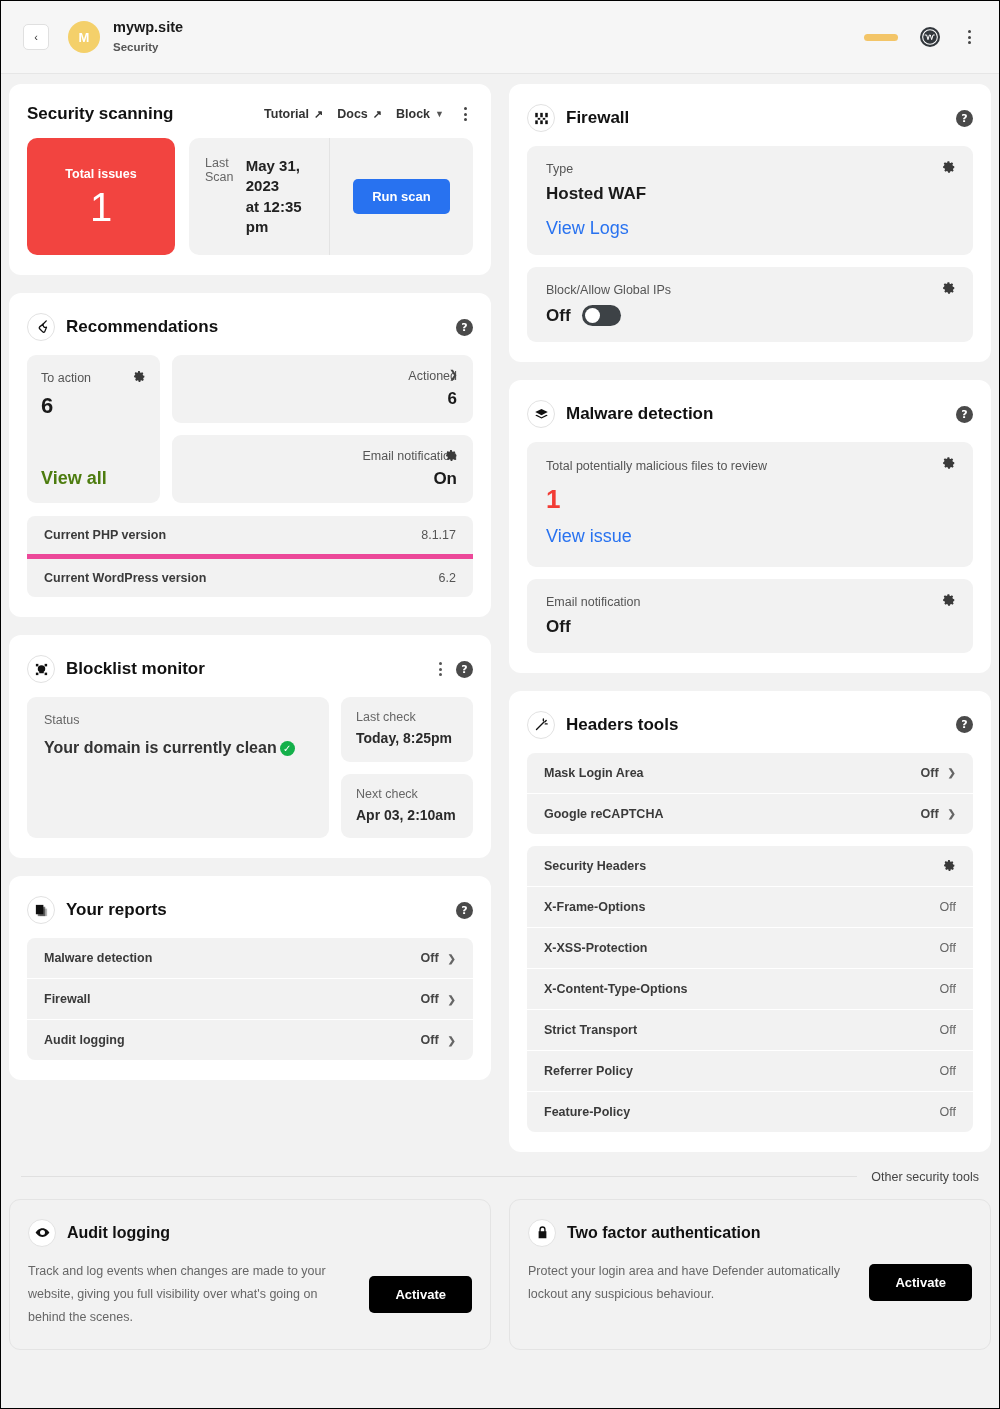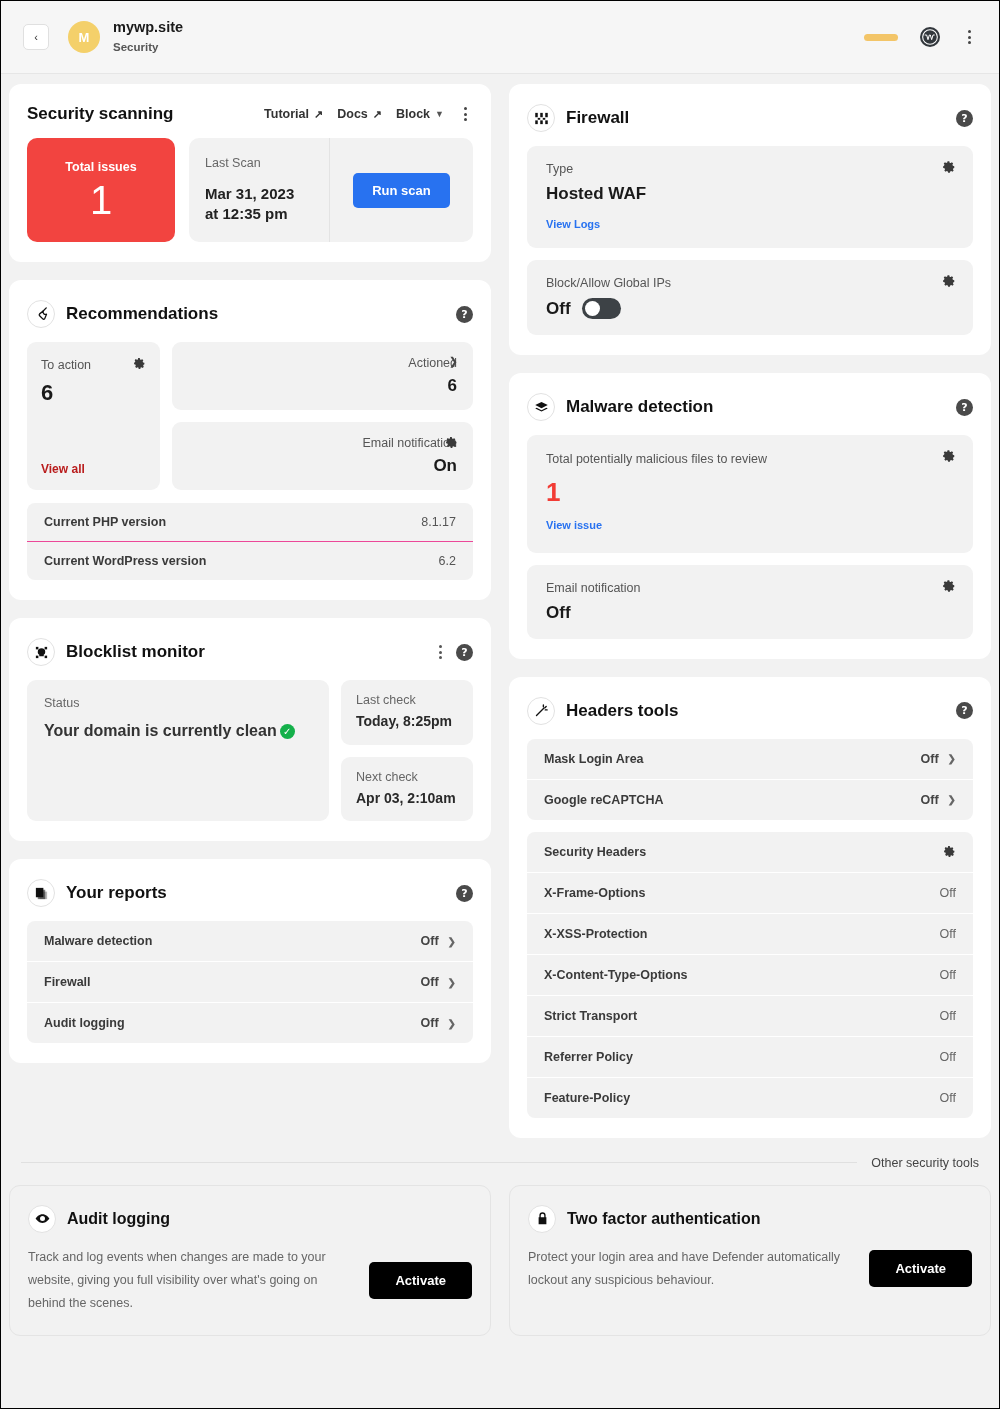--- a/index.html
+++ b/index.html
@@ -84,21 +84,21 @@
     width: 148px; background: #f24440; border-radius: 10px;
     color: #fff; display: flex; flex-direction: column;
     align-items: center; justify-content: center; padding: 22px 0;
   }
   .issues-label { font-size: 12.5px; font-weight: bold; }
   .issues-num { font-size: 40px; font-weight: 400; margin-top: 6px; line-height: 1; }
   .scan-info {
     flex: 1; background: #f2f2f2; border-radius: 10px;
     display: flex; align-items: stretch;
   }
-  .scan-left { flex: 1; padding: 18px 16px; display: flex; flex-direction: column; }
+  .scan-left { flex: 1; padding: 18px 16px; display: flex; flex-direction: row; }
   .scan-label { font-size: 12.5px; color: #666; }
   .scan-date { font-size: 15px; font-weight: bold; color: #222; line-height: 1.35; margin-top: auto; }
   .scan-div { width: 1px; background: #e3e3e3; }
   .scan-right { width: 143px; display: flex; align-items: center; justify-content: center; }
   .btn-blue {
     background: #2872f0; color: #fff; border: none; border-radius: 5px;
     font-size: 13px; font-weight: bold; padding: 10px 19px; cursor: pointer;
     font-family: "Liberation Sans", sans-serif;
   }
 
@@ -107,27 +107,27 @@
   .rec-left {
     width: 133px; background: #f2f2f2; border-radius: 9px;
     padding: 14px 14px 14px 14px; display: flex; flex-direction: column;
   }
   .rec-right { flex: 1; display: flex; flex-direction: column; gap: 12px; }
   .tile { background: #f2f2f2; border-radius: 9px; padding: 14px 16px; position: relative; text-align: right; }
   .tile-label { font-size: 12.5px; color: #555; }
   .tile-value { font-size: 22px; font-weight: bold; color: #1a1a1a; margin-top: 6px; }
   .tile-value.sm { font-size: 17px; }
   .tile-corner { position: absolute; top: 13px; right: 15px; color: #444; }
-  .link-blue { color: #b91c1c; font-size: 12px; font-weight: bold; cursor: pointer; }
+  .link-blue { color: #4d7c0f; font-size: 18px; font-weight: bold; cursor: pointer; }
   .rec-spacer { flex: 1; min-height: 42px; }
   .ver-list { margin-top: 13px; border-radius: 8px; overflow: hidden; }
   .ver-row {
     display: flex; justify-content: space-between; align-items: center;
     background: #f2f2f2; padding: 12px 17px; font-size: 12.5px; font-weight: bold; color: #3a3a3a;
-    border-bottom: 1px solid #ec4899;
+    border-bottom: 5px solid #ec4899;
   }
   .ver-row:last-child { border-bottom: none; align-items: flex-end; }
   .ver-val { font-weight: normal; color: #555; }
 
   
   .bl-grid { display: flex; gap: 12px; }
   .bl-status {
     flex: 1; background: #f2f2f2; border-radius: 9px; padding: 16px 17px;
   }
   .bl-status-label { font-size: 12.5px; color: #666; }
@@ -155,21 +155,21 @@
   .lrow:last-child { border-bottom: none; justify-content: space-between; }
   .lrow .val { margin-left: auto; font-weight: bold; color: #444; }
   .lrow .arrow { margin-left: 9px; font-size: 10px; color: #666; }
   .lrow.plain { cursor: default; }
   .lrow.plain .val { font-weight: normal; color: #666; }
 
   
   .fw-tile { background: #f2f2f2; border-radius: 9px; padding: 16px 19px; position: relative; }
   .fw-label { font-size: 12.5px; color: #555; }
   .fw-value { font-size: 17px; font-weight: bold; color: #1a1a1a; margin-top: 8px; }
-  .fw-link { color: #2872f0; font-size: 11px; font-weight: bold; margin-top: 14px; display: inline-block; cursor: pointer; }
+  .fw-link { color: #2872f0; font-size: 18px; font-weight: normal; margin-top: 14px; display: inline-block; cursor: pointer; }
   .gear { position: absolute; top: 14px; right: 17px; cursor: pointer; }
   .toggle-row { display: flex; align-items: center; gap: 11px; margin-top: 8px; }
   .toggle-label { font-size: 17px; font-weight: bold; color: #1a1a1a; }
   .switch {
     width: 39px; height: 21px; border-radius: 11px; background: #3d4246;
     position: relative; cursor: pointer;
   }
   .switch .knob {
     position: absolute; top: 3px; left: 3px;
     width: 15px; height: 15px; border-radius: 50%; background: #fff;
@@ -259,21 +259,21 @@
       </div>
       <div class="scan-row">
         <div class="issues-box">
           <div class="issues-label">Total issues</div>
           <div class="issues-num">1</div>
         </div>
         <div class="scan-info">
           <div class="scan-left">
             <div class="scan-label">Last Scan</div>
             <div class="scan-date">
-              <div>Mar 31, 2023</div>
+              <div>May 31, 2023</div>
               <div>at 12:35 pm</div>
             </div>
           </div>
           <div class="scan-div"></div>
           <div class="scan-right">
             <button class="btn-blue">Run scan</button>
           </div>
         </div>
       </div>
     </div>

